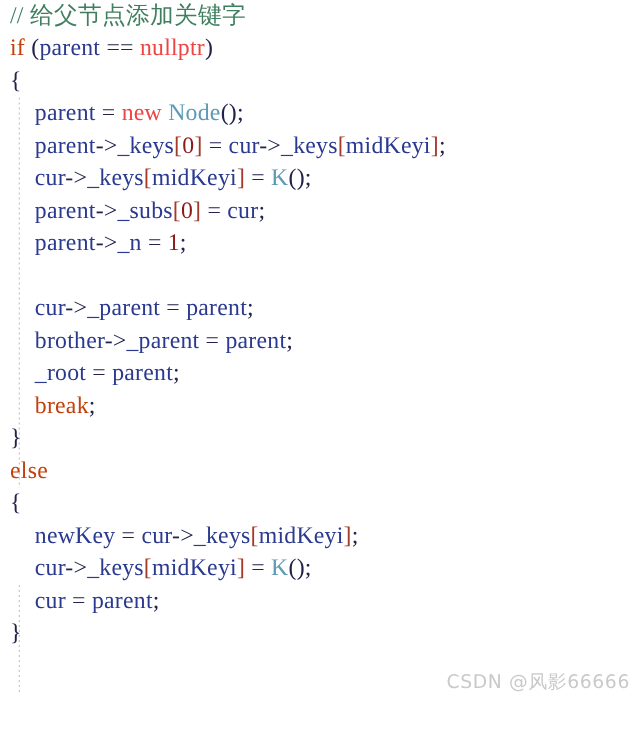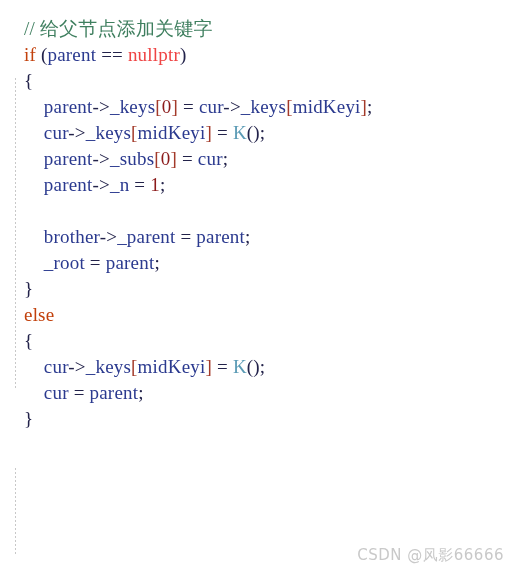--- a/index.html
+++ b/index.html
@@ -12,21 +12,21 @@
     height: 583px;
     overflow: hidden;
     font-family: "Liberation Serif", "DejaVu Serif", serif;
   }
 
   #code-block {
     position: relative;
     width: 512px;
     height: 583px;
     background: #ffffff;
-    padding: 16px;
+    padding: 0;
     box-sizing: border-box;
   }
 
   .code-line {
     position: relative;
     height: 26px;
     line-height: 26px;
     font-size: 19px;
     white-space: pre;
     padding-left: 8px;
@@ -60,51 +60,55 @@
 
   .tok-comment, .tok-keyword, .tok-keyword2, .tok-type,
   .tok-ident, .tok-plain, .tok-punct, .tok-bracket,
   .tok-number, .tok-op, .tok-brace {
     font-family: "Liberation Serif", "DejaVu Serif", serif;
   }
 
   #watermark {
     position: absolute;
     right: 8px;
-    bottom: 18px;
+    bottom: 28px;
     font-size: 15px;
     color: #c9c9c9;
     font-family: "DejaVu Sans", "Liberation Sans", sans-serif;
     letter-spacing: 0.5px;
     white-space: nowrap;
     user-select: none;
   }
 </style>
 </head>
 <body>
 
 <div id="code-block">
 
   <div class="indent-guide" id="guide-1"></div>
   <div class="indent-guide" id="guide-2"></div>
 
   <div id="code-lines">
       <div class="code-line"><span class="tok-comment">// 给父节点添加关键字</span></div>
       <div class="code-line"><span class="tok-keyword">if</span><span class="tok-plain"> (</span><span class="tok-ident">parent</span><span class="tok-plain"> == </span><span class="tok-keyword2">nullptr</span><span class="tok-plain">)</span></div>
       <div class="code-line"><span class="tok-plain">{</span></div>
+      <div class="code-line"><span class="tok-plain">    </span><span class="tok-ident">parent</span><span class="tok-plain"> = </span><span class="tok-keyword2">new</span><span class="tok-plain"> </span><span class="tok-type">Node</span><span class="tok-plain">();</span></div>
       <div class="code-line"><span class="tok-plain">    </span><span class="tok-ident">parent</span><span class="tok-plain">-&gt;</span><span class="tok-ident">_keys</span><span class="tok-bracket">[</span><span class="tok-number">0</span><span class="tok-bracket">]</span><span class="tok-plain"> = </span><span class="tok-ident">cur</span><span class="tok-plain">-&gt;</span><span class="tok-ident">_keys</span><span class="tok-bracket">[</span><span class="tok-ident">midKeyi</span><span class="tok-bracket">]</span><span class="tok-plain">;</span></div>
       <div class="code-line"><span class="tok-plain">    </span><span class="tok-ident">cur</span><span class="tok-plain">-&gt;</span><span class="tok-ident">_keys</span><span class="tok-bracket">[</span><span class="tok-ident">midKeyi</span><span class="tok-bracket">]</span><span class="tok-plain"> = </span><span class="tok-type">K</span><span class="tok-plain">();</span></div>
       <div class="code-line"><span class="tok-plain">    </span><span class="tok-ident">parent</span><span class="tok-plain">-&gt;</span><span class="tok-ident">_subs</span><span class="tok-bracket">[</span><span class="tok-number">0</span><span class="tok-bracket">]</span><span class="tok-plain"> = </span><span class="tok-ident">cur</span><span class="tok-plain">;</span></div>
       <div class="code-line"><span class="tok-plain">    </span><span class="tok-ident">parent</span><span class="tok-plain">-&gt;</span><span class="tok-ident">_n</span><span class="tok-plain"> = </span><span class="tok-number">1</span><span class="tok-plain">;</span></div>
       <div class="code-line">&nbsp;</div>
+      <div class="code-line"><span class="tok-plain">    </span><span class="tok-ident">cur</span><span class="tok-plain">-&gt;</span><span class="tok-ident">_parent</span><span class="tok-plain"> = </span><span class="tok-ident">parent</span><span class="tok-plain">;</span></div>
       <div class="code-line"><span class="tok-plain">    </span><span class="tok-ident">brother</span><span class="tok-plain">-&gt;</span><span class="tok-ident">_parent</span><span class="tok-plain"> = </span><span class="tok-ident">parent</span><span class="tok-plain">;</span></div>
       <div class="code-line"><span class="tok-plain">    </span><span class="tok-ident">_root</span><span class="tok-plain"> = </span><span class="tok-ident">parent</span><span class="tok-plain">;</span></div>
+      <div class="code-line"><span class="tok-plain">    </span><span class="tok-keyword">break</span><span class="tok-plain">;</span></div>
       <div class="code-line"><span class="tok-plain">}</span></div>
       <div class="code-line"><span class="tok-keyword">else</span></div>
       <div class="code-line"><span class="tok-plain">{</span></div>
+      <div class="code-line"><span class="tok-plain">    </span><span class="tok-ident">newKey</span><span class="tok-plain"> = </span><span class="tok-ident">cur</span><span class="tok-plain">-&gt;</span><span class="tok-ident">_keys</span><span class="tok-bracket">[</span><span class="tok-ident">midKeyi</span><span class="tok-bracket">]</span><span class="tok-plain">;</span></div>
       <div class="code-line"><span class="tok-plain">    </span><span class="tok-ident">cur</span><span class="tok-plain">-&gt;</span><span class="tok-ident">_keys</span><span class="tok-bracket">[</span><span class="tok-ident">midKeyi</span><span class="tok-bracket">]</span><span class="tok-plain"> = </span><span class="tok-type">K</span><span class="tok-plain">();</span></div>
       <div class="code-line"><span class="tok-plain">    </span><span class="tok-ident">cur</span><span class="tok-plain"> = </span><span class="tok-ident">parent</span><span class="tok-plain">;</span></div>
       <div class="code-line"><span class="tok-plain">}</span></div>
     </div>
 
   <div id="watermark">CSDN @风影66666</div>
 
 </div>
 
 </body></html>

